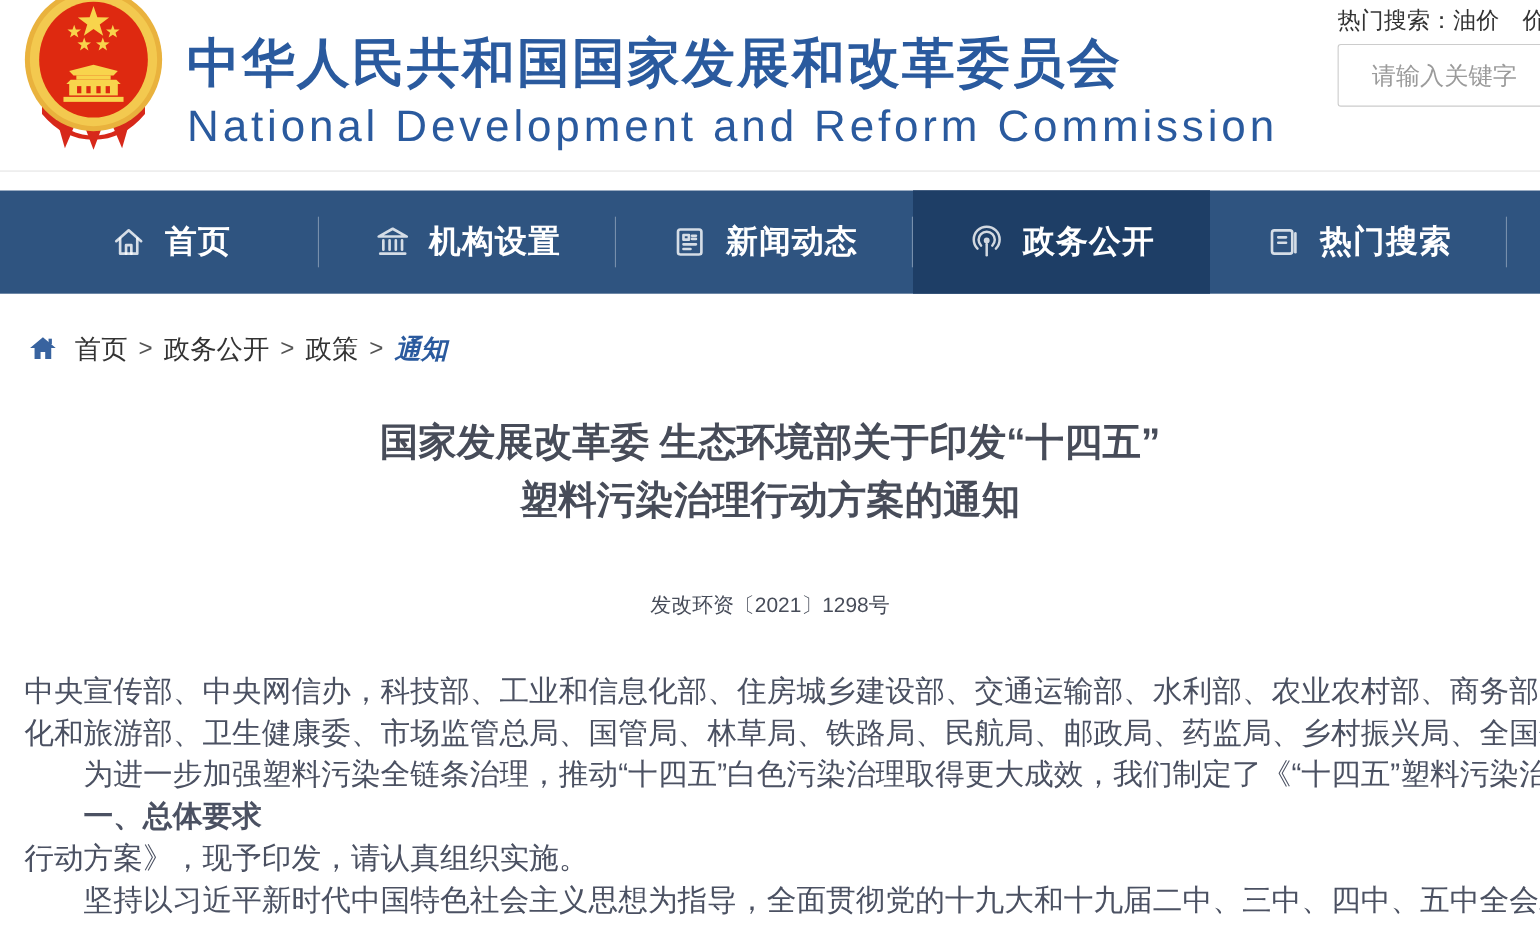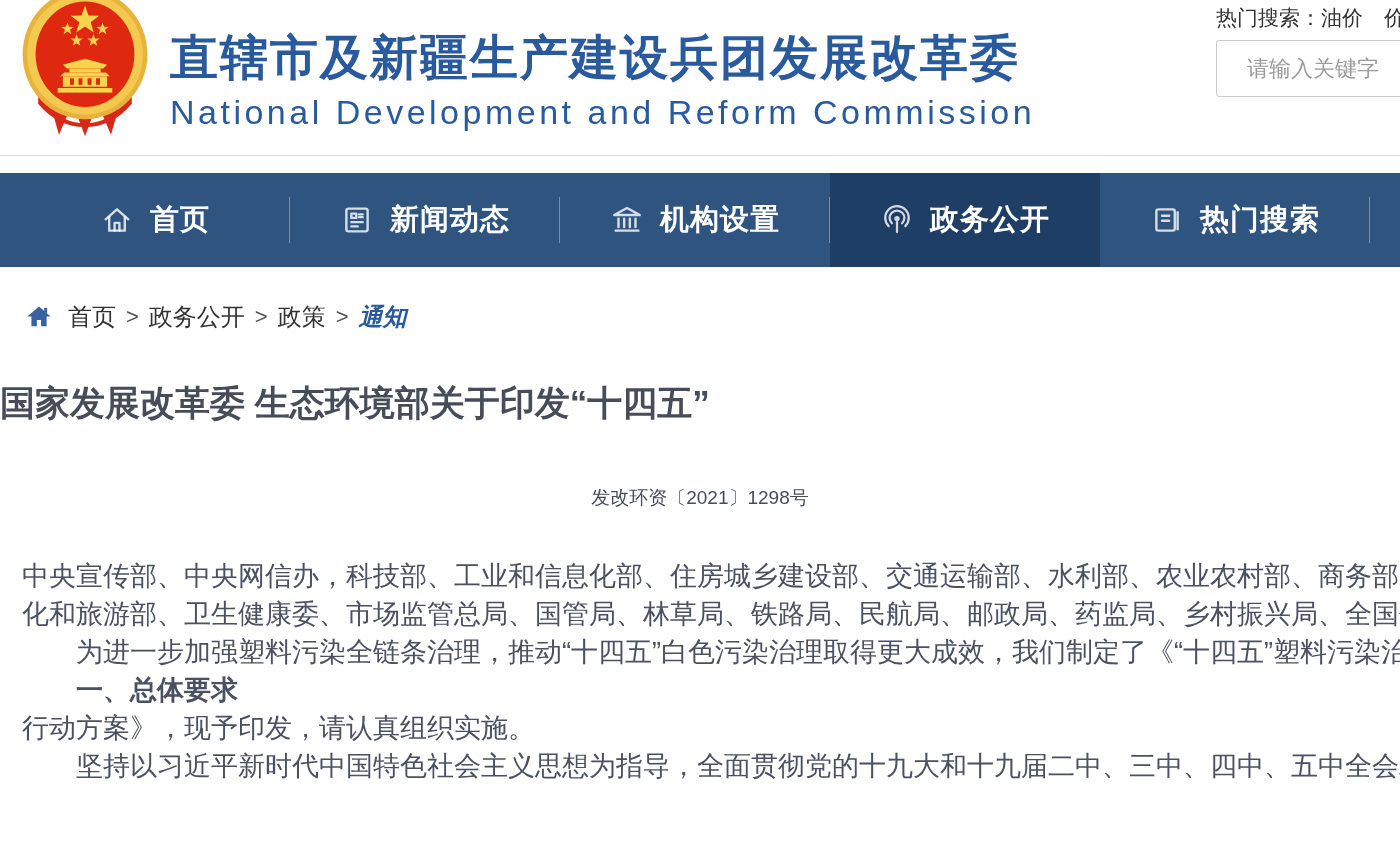--- a/index.html
+++ b/index.html
@@ -17,21 +17,21 @@
   }
   .page{position:relative;width:1400px;height:850px;background:#fff;}
 
   
   .header{position:relative;height:173px;background:#fff;}
   .header-line{position:absolute;left:0;top:155px;width:100%;height:1px;background:#e3e3e3;}
   .emblem{position:absolute;left:20px;top:-12px;width:130px;height:152px;}
   .emblem svg{display:block;width:100%;height:100%;}
   .titles{position:absolute;left:170px;top:26px;white-space:nowrap;}
   .title-zh{font-size:48px;font-weight:bold;color:var(--brand-blue);letter-spacing:2px;}
-  .title-en{font-size:34px;color:var(--brand-blue);letter-spacing:3.5px;margin-top:3px;font-weight:400;}
+  .title-en{font-size:40px;color:var(--brand-blue);letter-spacing:3.5px;margin-top:3px;font-weight:400;}
   .hot-search{position:absolute;left:1216px;top:4px;width:184px;overflow:hidden;
     white-space:nowrap;font-size:21px;color:#333;}
   .hot-search .terms{cursor:pointer;}
   .search-input{position:absolute;left:1216px;top:40px;width:235px;height:57px;
     border:1px solid #ccc;border-radius:3px;font-size:22px;color:#666;
     padding:0 0 0 30px;outline:none;font-family:inherit;background:#fff;}
   .search-input::placeholder{color:#9b9b9b;}
 
   
   .nav{height:94px;background:var(--nav-bg);display:flex;padding-left:20px;}
@@ -46,21 +46,21 @@
 
   
   .breadcrumb{margin:34px 0 0 24px;display:flex;align-items:center;font-size:24px;color:#333;}
   .bc-home{width:30px;height:28px;margin-right:14px;flex:0 0 auto;}
   .bc-home svg{display:block;width:100%;height:100%;}
   .bc-link{color:#333;text-decoration:none;cursor:pointer;}
   .bc-sep{color:#555;margin:0 10px;font-size:22px;}
   .bc-current{color:var(--brand-blue);font-weight:bold;font-style:italic;}
 
   
-  .article-title{margin-top:44px;text-align:left;font-size:35px;font-weight:bold;
+  .article-title{margin-top:44px;text-align:center;font-size:35px;font-weight:bold;
     color:var(--text-dark);line-height:52px;}
   .doc-number{text-align:center;font-size:19px;color:var(--text-dark);margin-top:56px;}
   .body-text{margin:46px 22px 0;font-size:27px;line-height:38px;color:var(--body-text);}
   .body-line{white-space:nowrap;}
   .body-line.heading{font-weight:bold;}
 </style>
 </head>
 <body>
 
 <div class="page">
@@ -92,21 +92,21 @@
         </g>
         <g fill="#DE2910">
           <rect x="38.5" y="68.5" width="3" height="5"></rect>
           <rect x="45" y="68.5" width="3" height="5"></rect>
           <rect x="52" y="68.5" width="3" height="5"></rect>
           <rect x="58.5" y="68.5" width="3" height="5"></rect>
         </g>
       </svg>
     </div>
     <div class="titles">
-      <div class="title-zh">直辖市及新疆生产建设兵团发展改革委</div>
+      <div class="title-zh">中华人民共和国国家发展和改革委员会</div>
       <div class="title-en">National Development and Reform Commission</div>
     </div>
     <div class="hot-search"><span>热门搜索：</span><span class="terms">油价　价格</span>
     </div>
     <input class="search-input" type="text" placeholder="请输入关键字" style="">
     <div class="header-line"></div>
   </header>
 
   <nav class="nav">
     <a class="nav-item sep-after">
@@ -115,36 +115,36 @@
           <path d="M4 11.5 L12 4.5 L20 11.5"></path>
           <path d="M6.5 9.8 V19.5 H17.5 V9.8"></path>
           <path d="M10.3 19.5 V14 h3.4 V19.5"></path>
         </svg>
       </span>
       <span class="nav-label">首页</span>
     </a>
     <a class="nav-item sep-after">
       <span class="nav-icon">
         <svg viewBox="0 0 24 24" fill="none" stroke="currentColor" stroke-width="1.7" stroke-linecap="round" stroke-linejoin="round">
+          <path d="M12 3.5 L21 8.5 H3 Z"></path>
+          <path d="M6 11 V17 M10 11 V17 M14 11 V17 M18 11 V17"></path>
+          <path d="M4 19.5 H20"></path>
+        </svg>
+      </span>
+      <span class="nav-label">机构设置</span>
+    </a>
+    <a class="nav-item sep-after">
+      <span class="nav-icon">
+        <svg viewBox="0 0 24 24" fill="none" stroke="currentColor" stroke-width="1.7" stroke-linecap="round" stroke-linejoin="round">
           <rect x="4.5" y="4" width="15" height="16" rx="1.5"></rect>
           <rect x="8" y="7.5" width="3.5" height="3"></rect>
           <path d="M13.5 8 H16 M13.5 10 H16 M8 13.5 H16 M8 16.5 H12.5"></path>
         </svg>
       </span>
       <span class="nav-label">新闻动态</span>
-    </a>
-    <a class="nav-item sep-after">
-      <span class="nav-icon">
-        <svg viewBox="0 0 24 24" fill="none" stroke="currentColor" stroke-width="1.7" stroke-linecap="round" stroke-linejoin="round">
-          <path d="M12 3.5 L21 8.5 H3 Z"></path>
-          <path d="M6 11 V17 M10 11 V17 M14 11 V17 M18 11 V17"></path>
-          <path d="M4 19.5 H20"></path>
-        </svg>
-      </span>
-      <span class="nav-label">机构设置</span>
     </a>
     <a class="nav-item active">
       <span class="nav-icon">
         <svg viewBox="0 0 24 24" fill="none" stroke="currentColor" stroke-width="1.6" stroke-linecap="round">
           <circle cx="12" cy="11" r="1.9" fill="currentColor" stroke="none"></circle>
           <path d="M12 13.5 V20.5"></path>
           <path d="M8.4 14.3 A5.2 5.2 0 1 1 15.6 14.3"></path>
           <path d="M6.1 16.3 A8.3 8.3 0 1 1 17.9 16.3"></path>
         </svg>
       </span>
@@ -174,20 +174,21 @@
     <a class="bc-link">政务公开</a>
     <span class="bc-sep">&gt;</span>
     <a class="bc-link">政策</a>
     <span class="bc-sep">&gt;</span>
     <span class="bc-current">通知</span>
   </div>
 
   <main>
     <h1 class="article-title">
       <div>国家发展改革委 生态环境部关于印发“十四五”</div>
+      <div>塑料污染治理行动方案的通知</div>
     </h1>
     <div class="doc-number">发改环资〔2021〕1298号</div>
     <div class="body-text">
       <div class="body-line">中央宣传部、中央网信办，科技部、工业和信息化部、住房城乡建设部、交通运输部、水利部、农业农村部、商务部、文</div>
       <div class="body-line">化和旅游部、卫生健康委、市场监管总局、国管局、林草局、铁路局、民航局、邮政局、药监局、乡村振兴局、全国供销</div>
       <div class="body-line">　　为进一步加强塑料污染全链条治理，推动“十四五”白色污染治理取得更大成效，我们制定了《“十四五”塑料污染治理</div>
       <div class="body-line heading">　　一、总体要求</div>
       <div class="body-line">行动方案》，现予印发，请认真组织实施。</div>
       <div class="body-line">　　坚持以习近平新时代中国特色社会主义思想为指导，全面贯彻党的十九大和十九届二中、三中、四中、五中全会精</div>
     </div>

